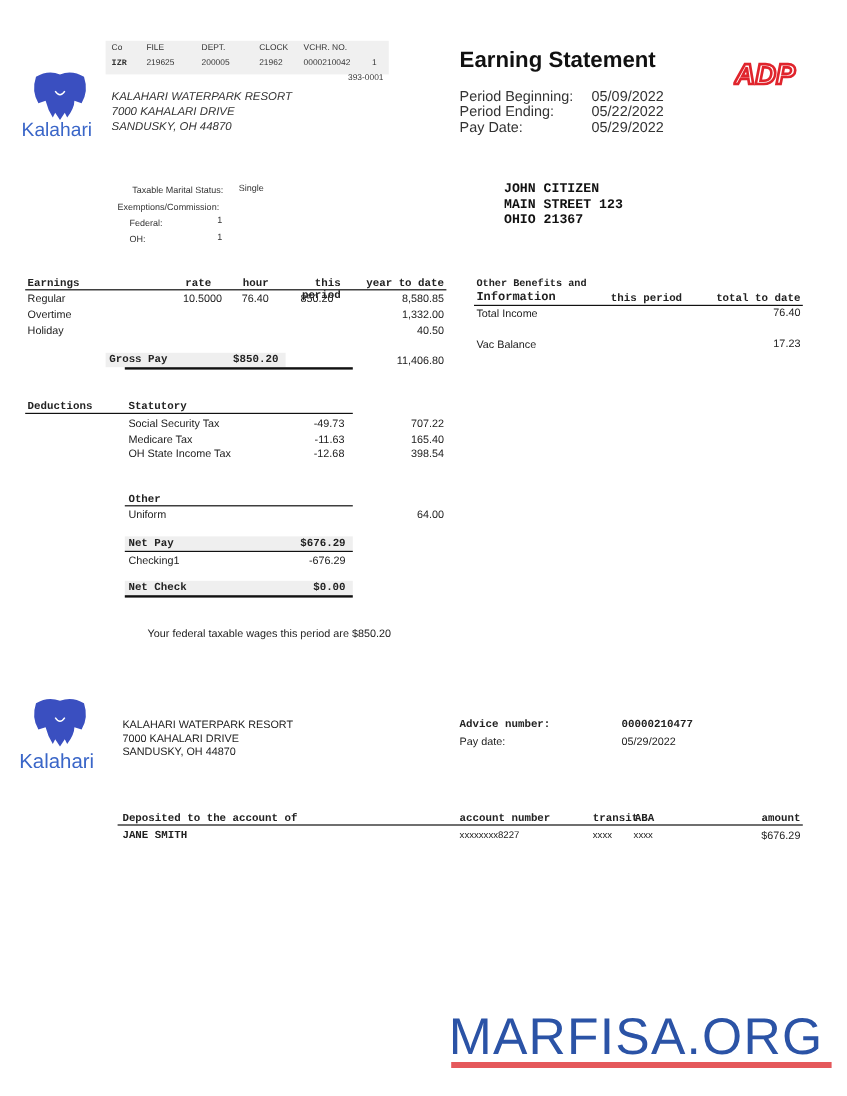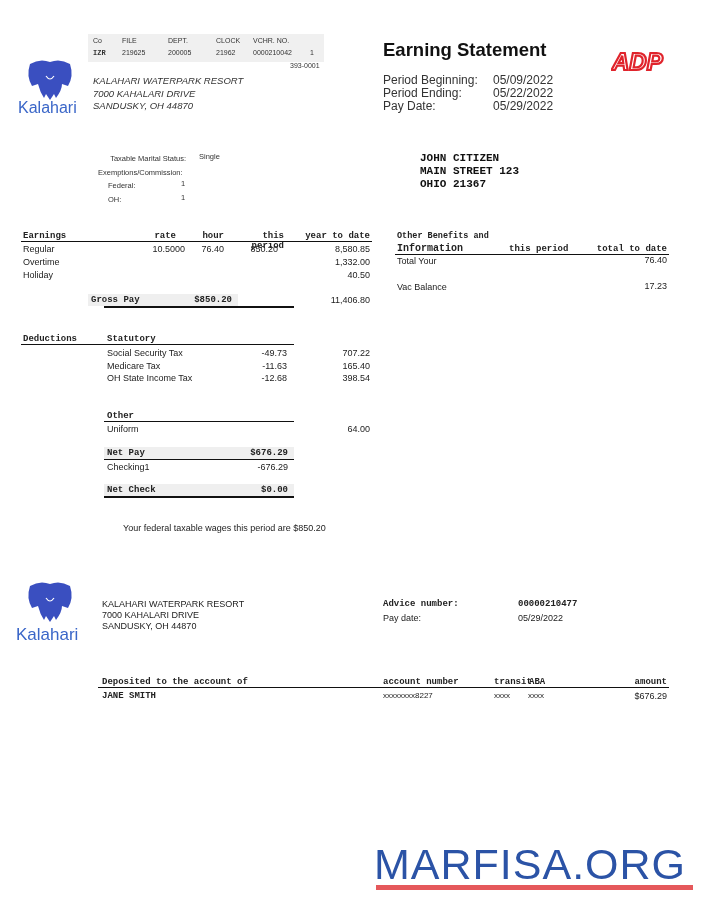--- a/index.html
+++ b/index.html
@@ -123,21 +123,21 @@
   <span class="b r" style="position:absolute;right:6px;top:1px">$850.20</span>
 </div>
 <div class="hline" style="left:104px;top:306px;width:190px"></div>
 <span class="abs r" style="left:300px;top:295px;width:70px">11,406.80</span>
 
 <div class="abs b" style="left:397px;top:231px;font-size:8.5px">Other Benefits and</div>
 <div class="abs b" style="left:397px;top:243px;font-size:10px">Information</div>
 <div class="abs b" style="left:509px;top:244px">this period</div>
 <div class="abs b r" style="left:590px;top:244px;width:77px">total to date</div>
 <div class="hline" style="left:395px;top:254px;width:274px;height:1px"></div>
-<span class="abs" style="left:397px;top:256px">Total Your</span>
+<span class="abs" style="left:397px;top:256px">Total Income</span>
 <span class="abs r" style="left:600px;top:255px;width:67px">76.40</span>
 <span class="abs" style="left:397px;top:282px">Vac Balance</span>
 <span class="abs r" style="left:600px;top:281px;width:67px">17.23</span>
 
 <div class="abs b" style="left:23px;top:334px">Deductions</div>
 <div class="abs b" style="left:107px;top:334px">Statutory</div>
 <div class="hline" style="left:21px;top:344px;width:273px;height:1px"></div>
 
 <div class="abs" style="left:107px;top:347px;width:270px;line-height:12.7px">
   <div style="position:relative;height:12.7px">

